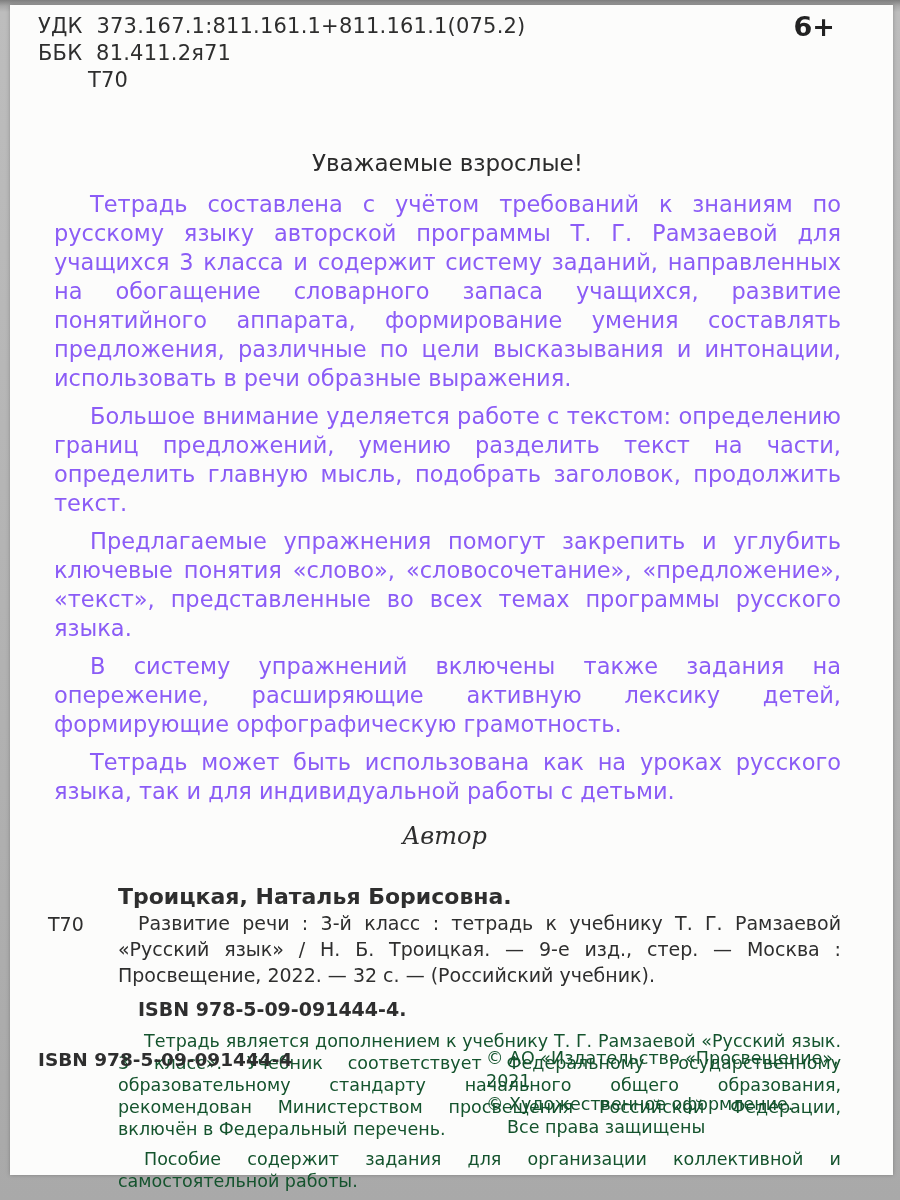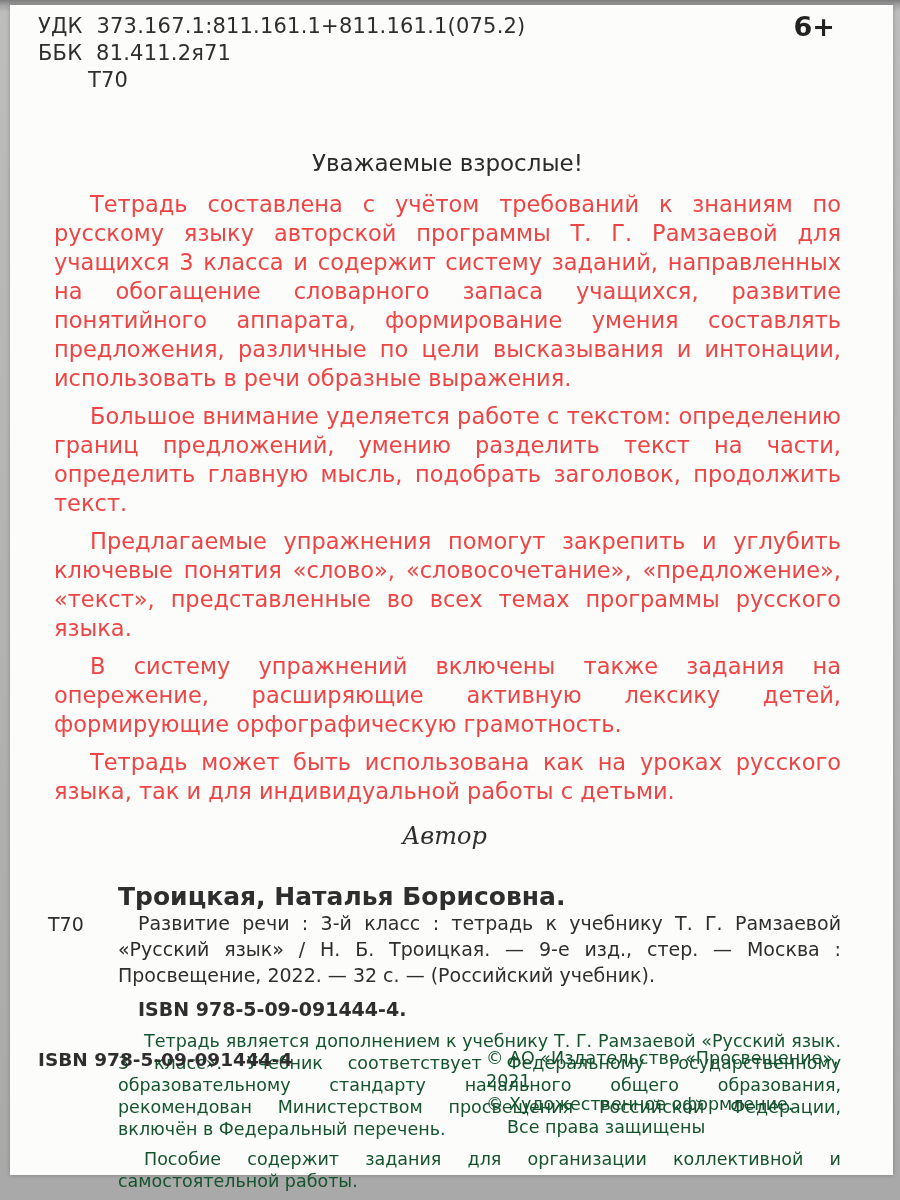--- a/index.html
+++ b/index.html
@@ -35,42 +35,42 @@
   .annotation h1{
     margin:56px 0 14px 0;
     text-align:center;
     font-size:23px;font-weight:500;color:#2b2b2b;
   }
   .annotation p{
     margin:9px 0;
     font-size:22.5px;line-height:29px;
     text-align:justify;
     text-indent:36px;
-    color:#ef4444;
+    color:#8b5cf6;
   }
   .signature{
     margin-top:16px;
     text-align:center;
     font-style:italic;
     font-size:24px;
     padding-right:6px;
     font-family:"DejaVu Serif","Liberation Serif",serif;
   }
   
   .biblio{
     position:relative;
     margin-top:34px;
     padding:0 52px 0 108px;
   }
   .biblio .label{
     position:absolute;left:38px;top:29px;
     font-size:19px;color:#2e2e2e;
   }
   .biblio .author{
-    font-weight:bold;font-size:25px;line-height:26px;
+    font-weight:bold;font-size:22px;line-height:26px;
   }
   .biblio .descr{
     font-size:19px;line-height:26px;
     text-align:justify;
     text-indent:20px;
   }
   .biblio .isbn{
     font-weight:bold;font-size:19px;line-height:26px;
     text-indent:20px;
     margin-top:8px;

